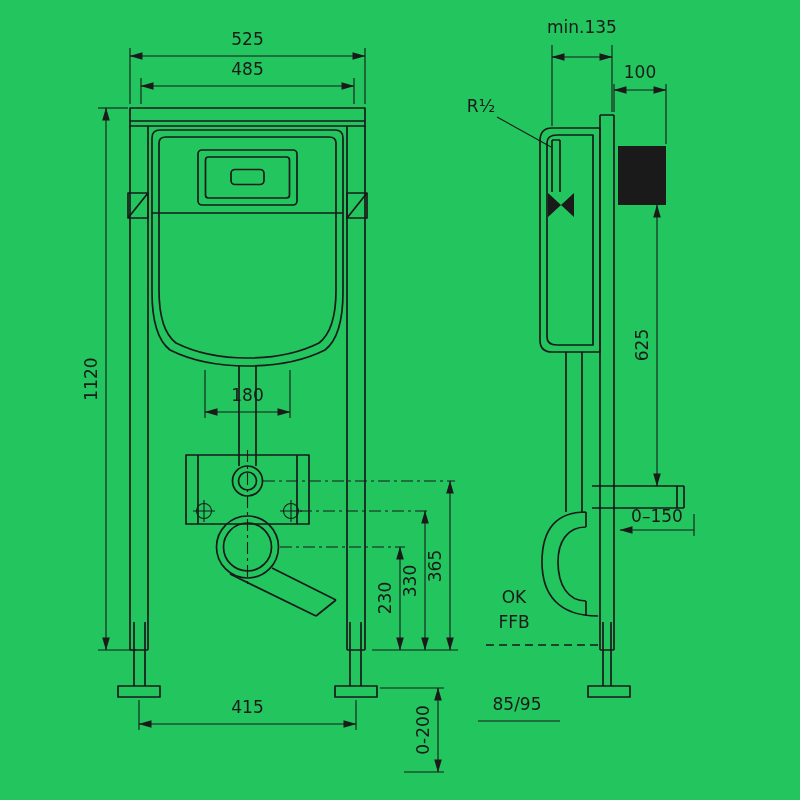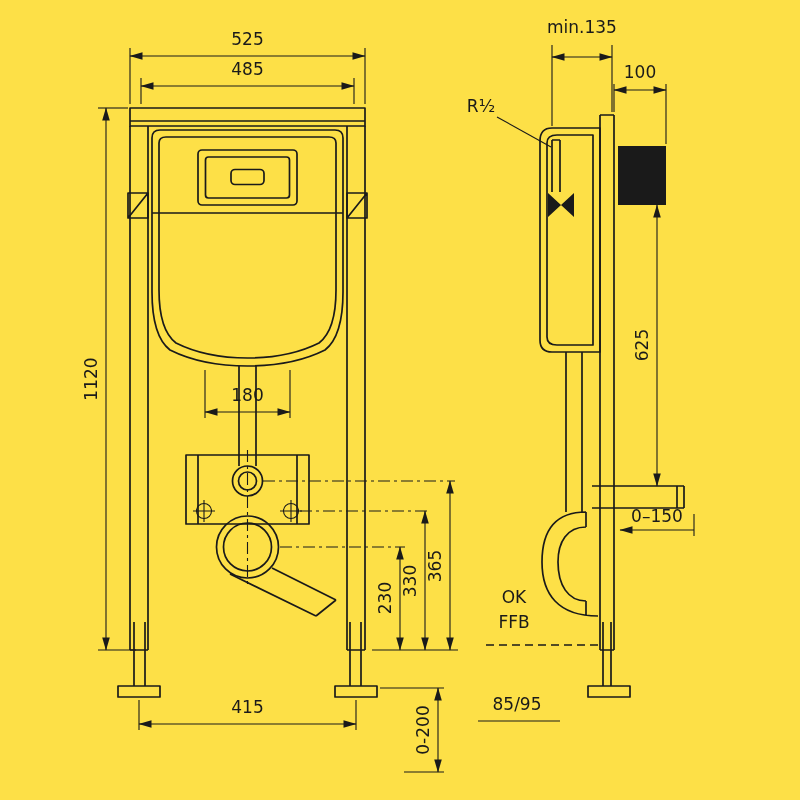--- a/index.html
+++ b/index.html
@@ -1,16 +1,16 @@
 <!DOCTYPE html>
 <html><head>
 <meta charset="utf-8">
 <style>
   html,body{margin:0;padding:0;background:#ffffff;}
-  .stage{width:800px;height:800px;position:relative;background:#fde047;overflow:hidden;}
+  .stage{width:800px;height:800px;position:relative;background:#22c55e;overflow:hidden;}
   svg{display:block;}
   .obj{fill:none;stroke:#1a1a1a;stroke-width:1.7;stroke-linejoin:round;stroke-linecap:butt;}
   .thin{fill:none;stroke:#1a1a1a;stroke-width:1.1;}
   .dim{fill:none;stroke:#1a1a1a;stroke-width:1.1;}
   .dashdot{fill:none;stroke:#1a1a1a;stroke-width:1.1;stroke-dasharray:12 4 3 4;}
   .dashed{fill:none;stroke:#1a1a1a;stroke-width:1.4;stroke-dasharray:8 5;}
   .solid-fill{fill:#1a1a1a;stroke:none;}
   text{font-family:"DejaVu Sans","Liberation Sans",sans-serif;font-size:17px;fill:#1a1a1a;}
   .mid{text-anchor:middle;}
 </style>

